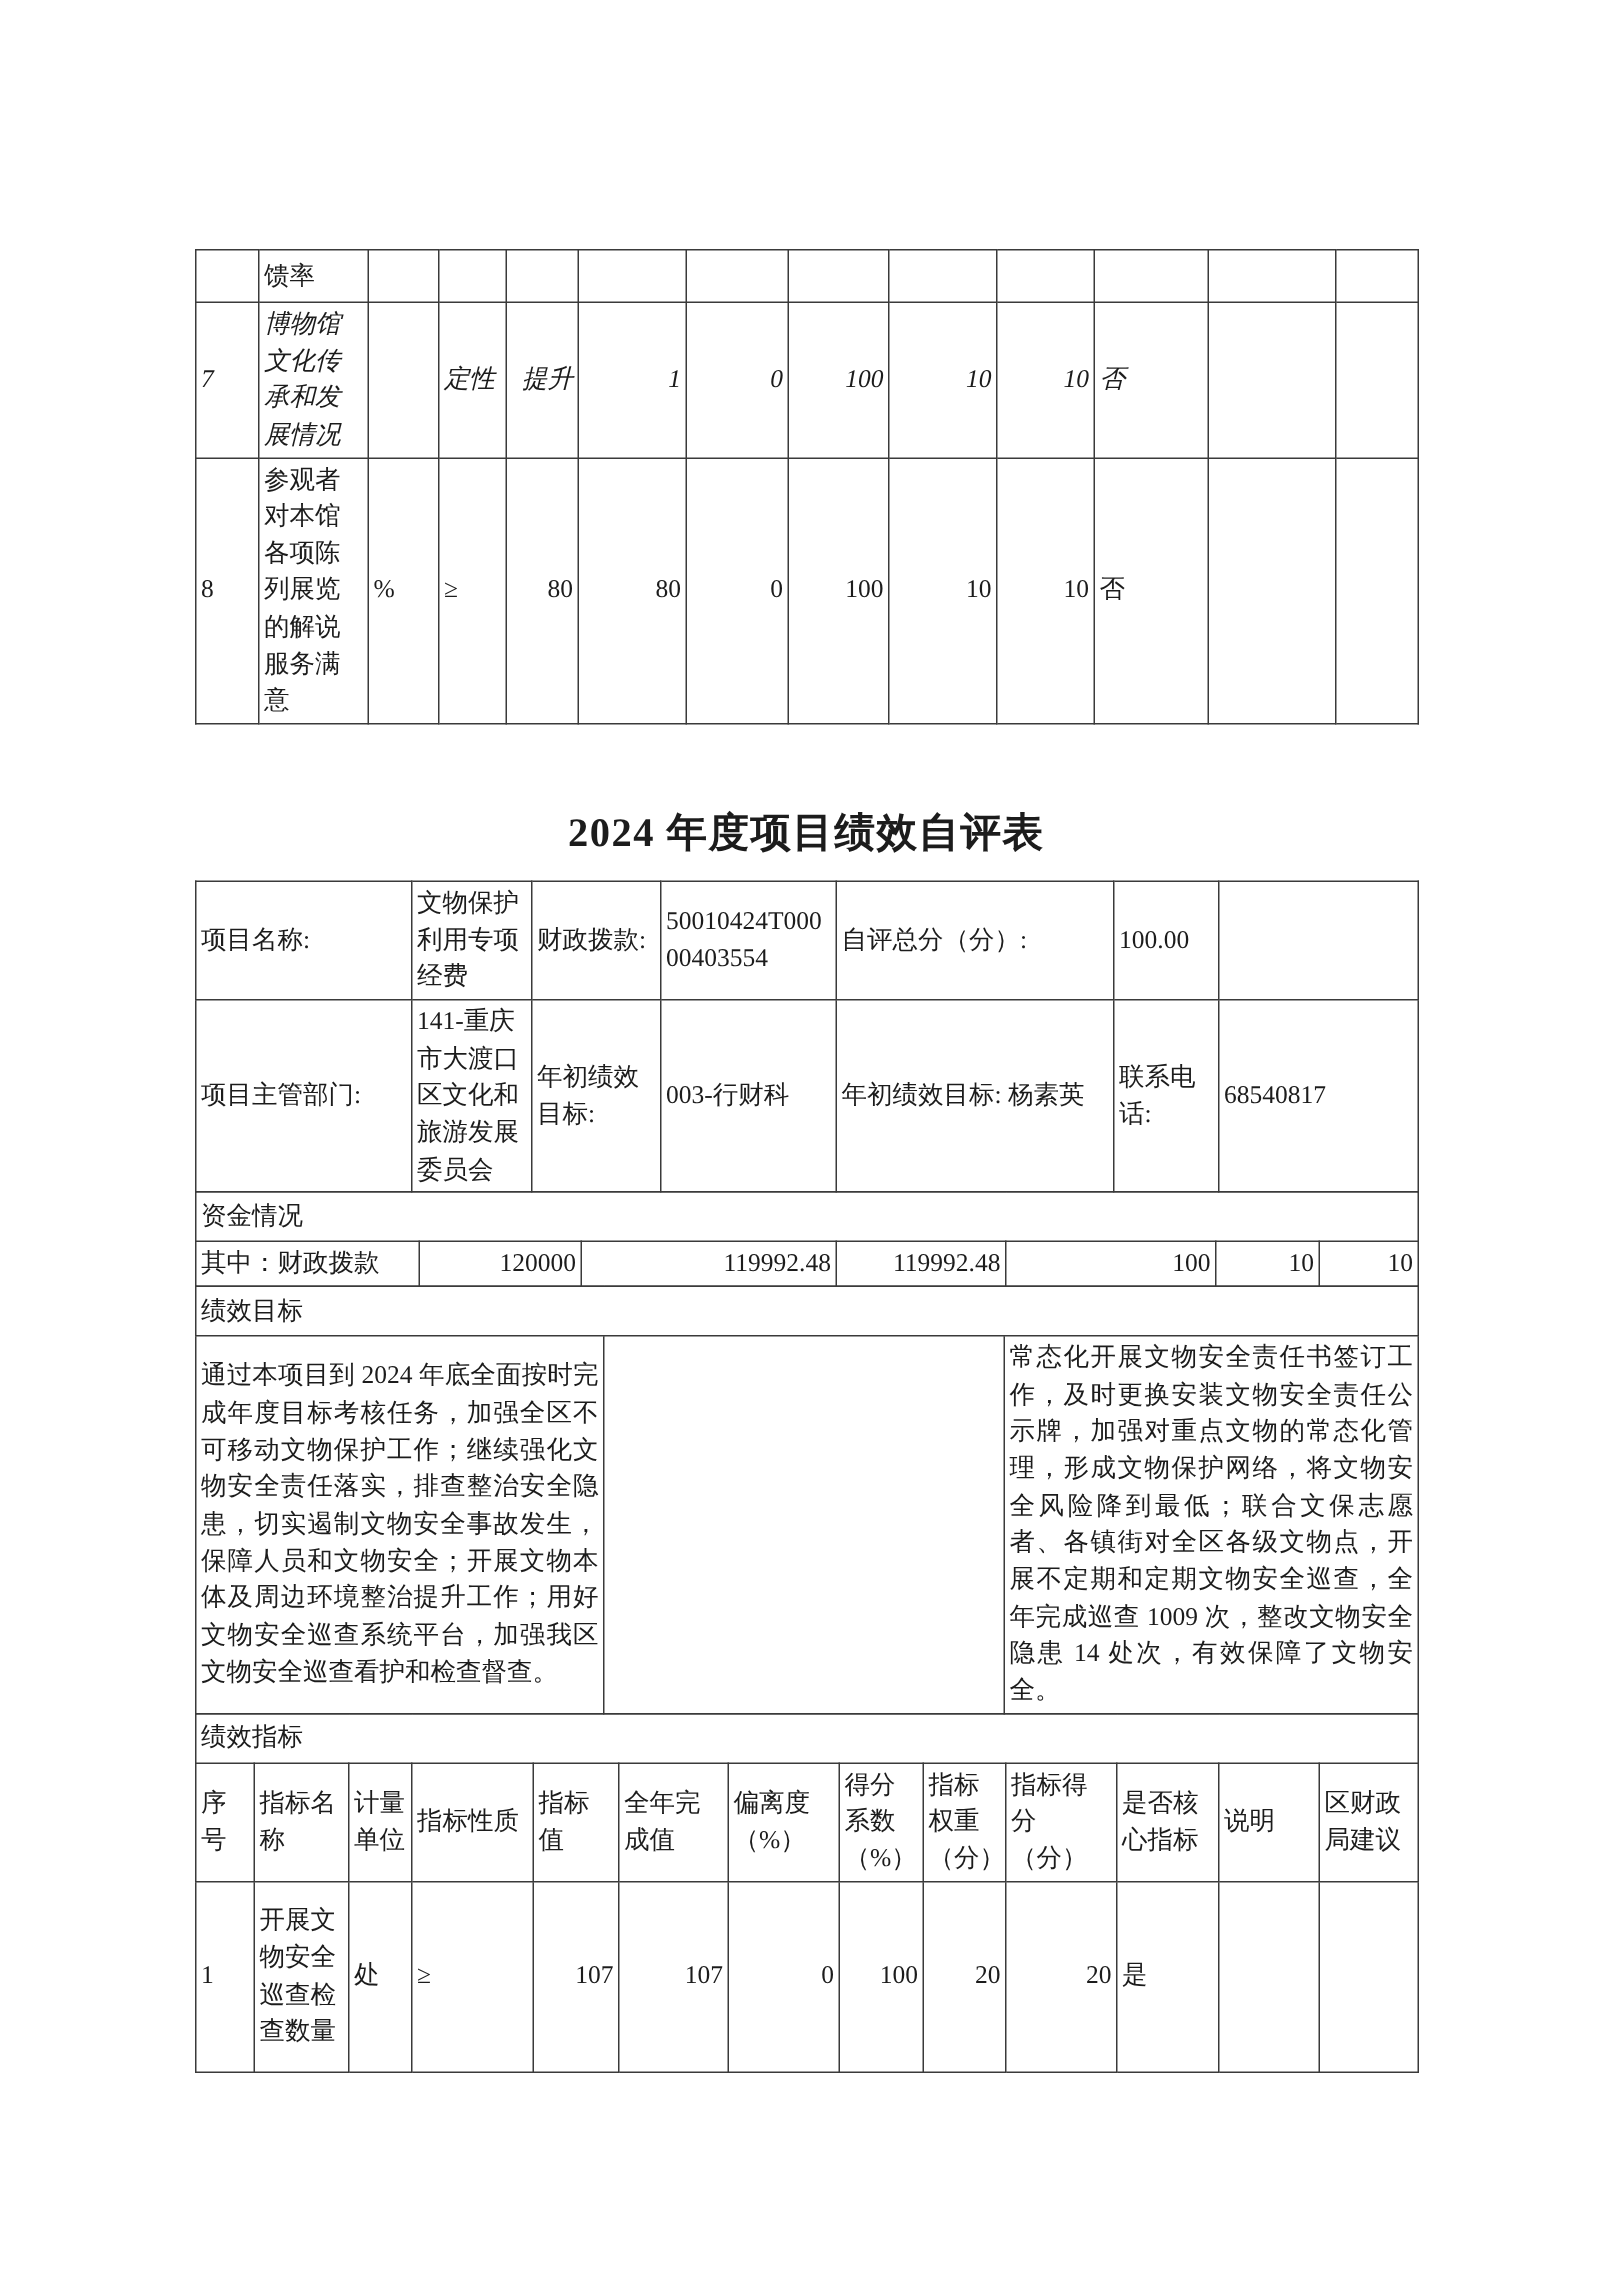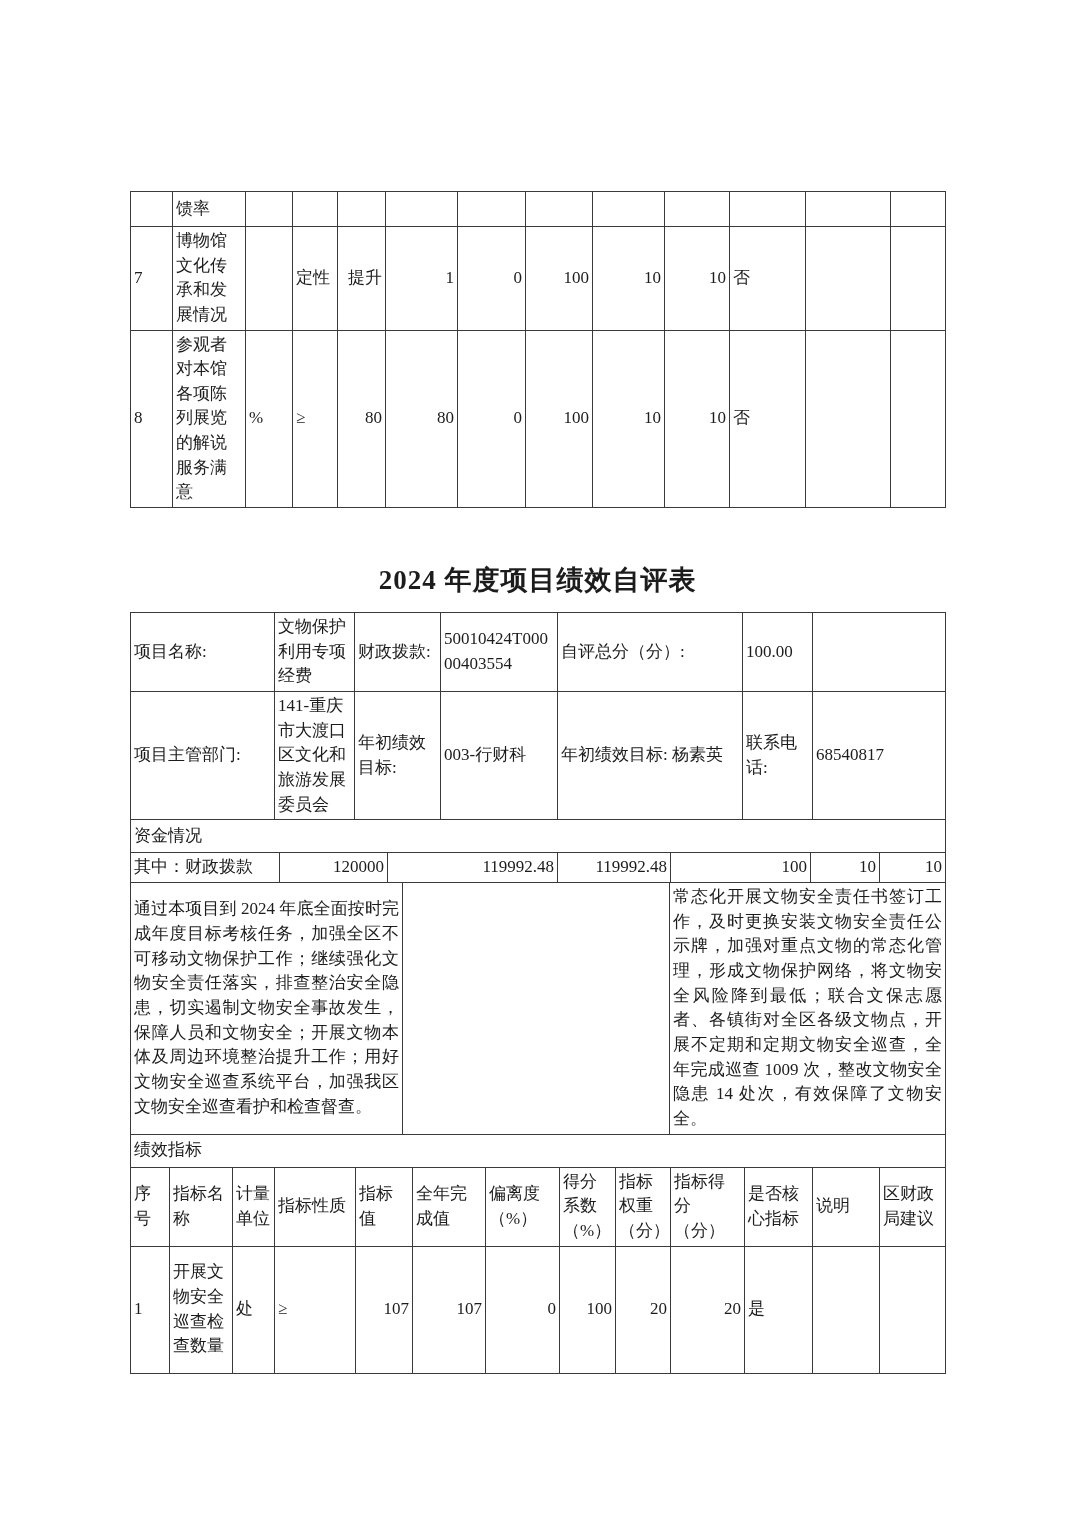--- a/index.html
+++ b/index.html
@@ -1,40 +1,40 @@
 <!DOCTYPE html>
 <html><head>
 <meta charset="utf-8">
 <style>
   html,body{margin:0;padding:0;background:#ffffff;}
   body{
     width:1075px;height:1520px;position:relative;
     font-family:"Liberation Serif","DejaVu Serif",serif;
     color:#1c1c1c;
   }
-  .page{position:absolute;left:130px;top:191px;width:815px;}
+  .page{position:absolute;left:130px;top:166px;width:815px;}
   table.tbl{
     border-collapse:collapse;table-layout:fixed;width:815px;
     font-size:17px;color:#1c1c1c;
   }
   table.tbl td{
     border:1px solid #3a3a3a;
     padding:2px 3px;
     vertical-align:middle;
     overflow:hidden;
     word-break:break-all;
     line-height:1.45;
   }
   td.l{text-align:left;}
   td.r{text-align:right;}
   td.c{text-align:left;}
   td.top{vertical-align:top;}
   td.just{text-align:justify;}
   tr.h30 td{height:30px;}
-  tr.h95 td{height:95px;}
+  tr.h95 td{height:95px;font-style:italic;}
   tr.h145 td{height:145px;}
   tr.h70 td{height:70px;}
   tr.h120 td{height:120px;}
   tr.h28 td{height:28px;}
   tr.h52 td{height:52px;}
   tr.h25 td{height:25px;}
   tr.h27 td{height:27px;}
   tr.h225 td{height:225px;}
   tr.h60 td{height:60px;}
   tr.h122 td{height:122px;}
@@ -176,20 +176,23 @@
   </tbody>
     </table>
 
   <table class="tbl stack">
     <colgroup>
       <col style="width:272px">
         <col style="width:267px">
         <col style="width:276px">
     </colgroup>
     <tbody>
+        <tr class="h28">
+      <td class="c" colspan="3">绩效目标</td>
+    </tr>
     <tr class="h225">
       <td class="l top just goaltext">通过本项目到 2024 年底全面按时完成年度目标考核任务，加强全区不可移动文物保护工作；继续强化文物安全责任落实，排查整治安全隐患，切实遏制文物安全事故发生，保障人员和文物安全；开展文物本体及周边环境整治提升工作；用好文物安全巡查系统平台，加强我区文物安全巡查看护和检查督查。</td>
       <td class="l top"></td>
       <td class="l top just goaltext">常态化开展文物安全责任书签订工作，及时更换安装文物安全责任公示牌，加强对重点文物的常态化管理，形成文物保护网络，将文物安全风险降到最低；联合文保志愿者、各镇街对全区各级文物点，开展不定期和定期文物安全巡查，全年完成巡查 1009 次，整改文物安全隐患 14 处次，有效保障了文物安全。</td>
     </tr>
   </tbody>
     </table>
 
   <table class="tbl stack">
     <colgroup>

